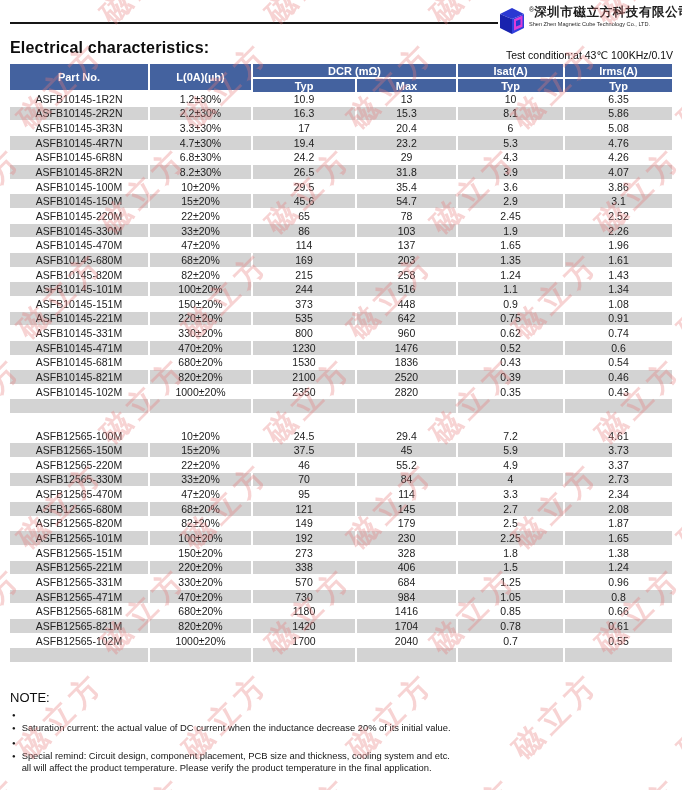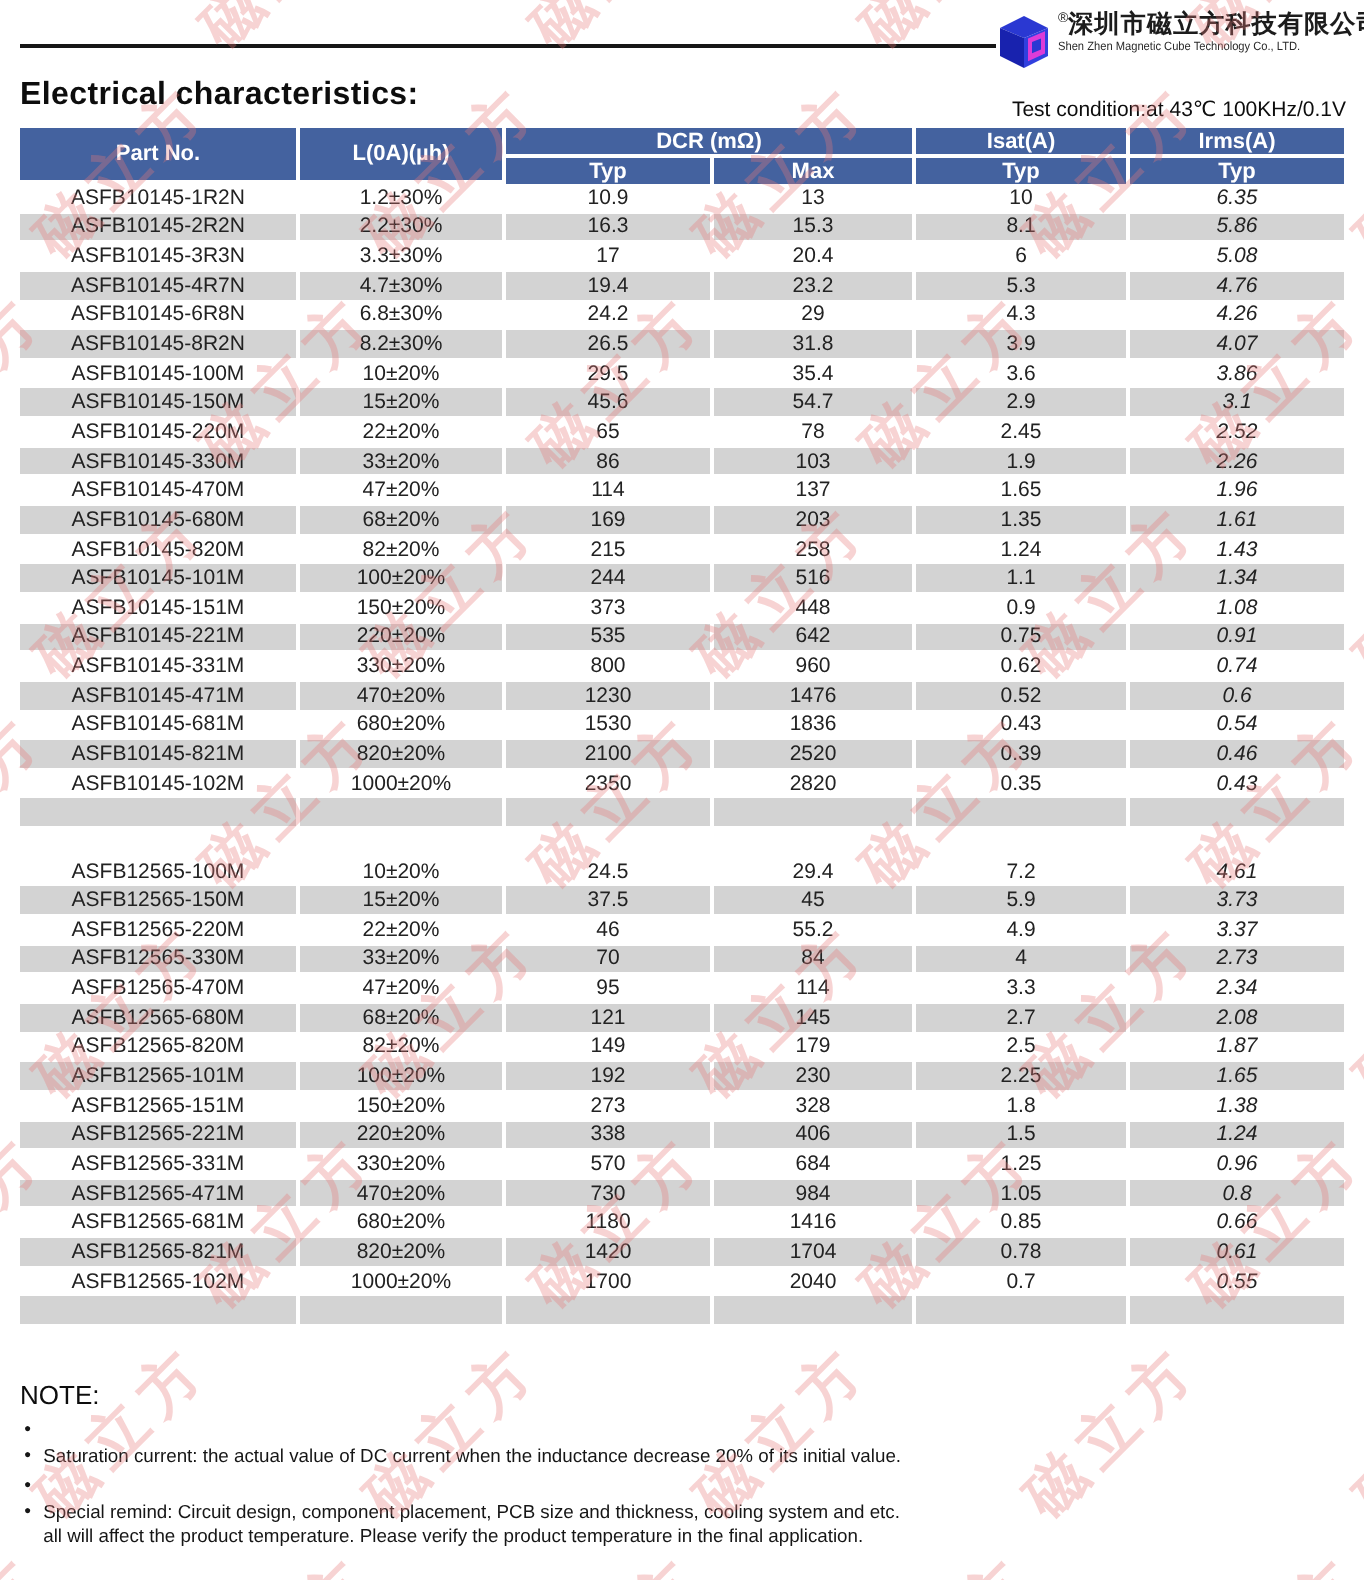--- a/index.html
+++ b/index.html
@@ -20,21 +20,21 @@
   .etable th{
     background:var(--blue,#44629f);color:#fff;font-size:11px;font-weight:bold;
     padding:0;height:13px;border-right:2px solid #fff;vertical-align:middle;
   }
   .etable th.last{border-right:none;}
   .etable tr.hr1 th{border-bottom:2px solid #fff;}
   .etable td{
     font-size:10.5px;color:#222;text-align:center;vertical-align:middle;padding:0;
     height:13.65px;border-right:2px solid #fff;border-bottom:1px solid #fff;background:#fff;
   }
-  .etable td:last-child{border-right:none;font-style:italic;}
+  .etable td:last-child{border-right:none;}
   .etable tr.gray td{background:var(--gray,#d3d3d3);}
   .notes{position:absolute;left:10px;top:690px;width:560px;}
   .note-h{font-weight:normal;font-size:13px;color:#0d0d0d;margin-bottom:4px;}
   .note-item{display:flex;font-size:9.4px;color:#161616;margin-top:3.6px;line-height:1.3;}
   .note-b{font-size:6px;line-height:6px;margin:3px 6px 0 2px;}
   .wm{position:absolute;inset:0;pointer-events:none;z-index:9;overflow:hidden;}
   .wm span{
     position:absolute;font-size:30px;font-weight:bold;white-space:nowrap;
     transform:rotate(-45deg);letter-spacing:6px;
     font-family:"Liberation Sans","DejaVu Sans",sans-serif;

